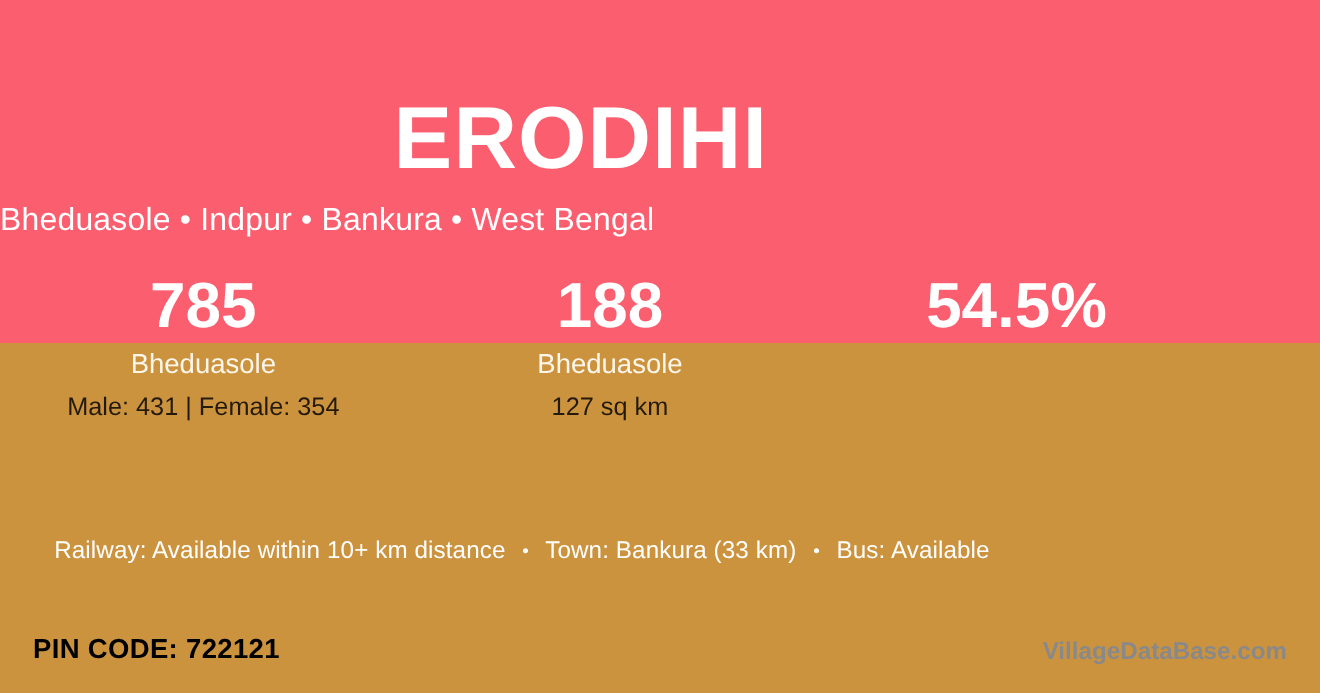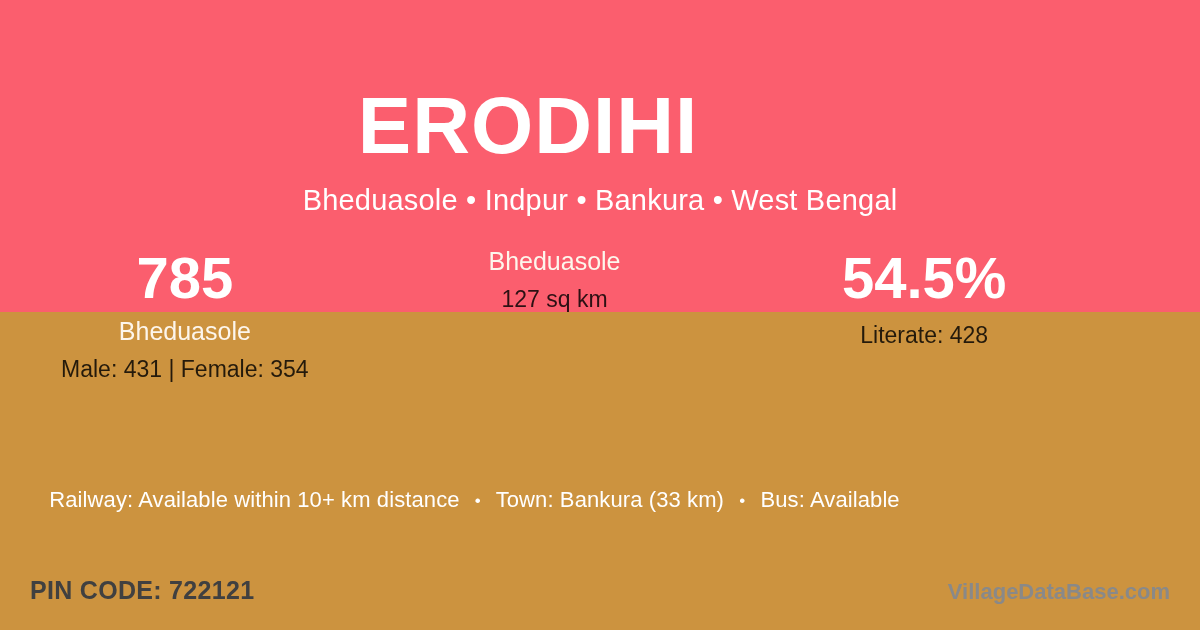--- a/index.html
+++ b/index.html
@@ -61,21 +61,21 @@
   }
   .village-subtitle {
     position: absolute;
     left: 0;
     top: 181px;
     width: 1200px;
     font-size: 29px;
     line-height: 38px;
     font-weight: 400;
     color: #ffffff;
-    text-align: center;
+    text-align: left;
     letter-spacing: 0.2px;
   }
   
   .stats-row {
     position: absolute;
     left: 0;
     top: 243px;
     width: 1109px;
     display: flex;
     flex-direction: row;
@@ -137,21 +137,21 @@
     width: 1200px;
     height: 60px;
   }
   .pin-code {
     position: absolute;
     left: 30px;
     top: 3px;
     font-size: 25px;
     line-height: 34px;
     font-weight: 700;
-    color: #404040;
+    color: #000000;
     letter-spacing: 0.3px;
   }
   .brand-logo {
     position: absolute;
     right: 30px;
     top: 8px;
     font-size: 22px;
     line-height: 28px;
     font-weight: 700;
     color: #898989;
@@ -173,27 +173,27 @@
 
   <div class="stats-row">
 
     <div class="stat">
       <span class="stat-value">785</span>
       <span class="stat-label">Bheduasole</span>
       <span class="stat-sub">Male: 431 | Female: 354</span>
     </div>
 
     <div class="stat">
+      <span class="stat-value">188</span>
       <span class="stat-label">Bheduasole</span>
       <span class="stat-sub">127 sq km</span>
     </div>
 
     <div class="stat">
       <span class="stat-value">54.5%</span>
-      <span class="stat-sub">Literate: 428</span>
     </div>
 
   </div>
 
   <div class="transport-line">
     <span>Railway: Available within 10+ km distance</span>
     <span class="transport-sep">•</span>
     <span>Town: Bankura (33 km)</span>
     <span class="transport-sep">•</span>
     <span>Bus: Available</span>

